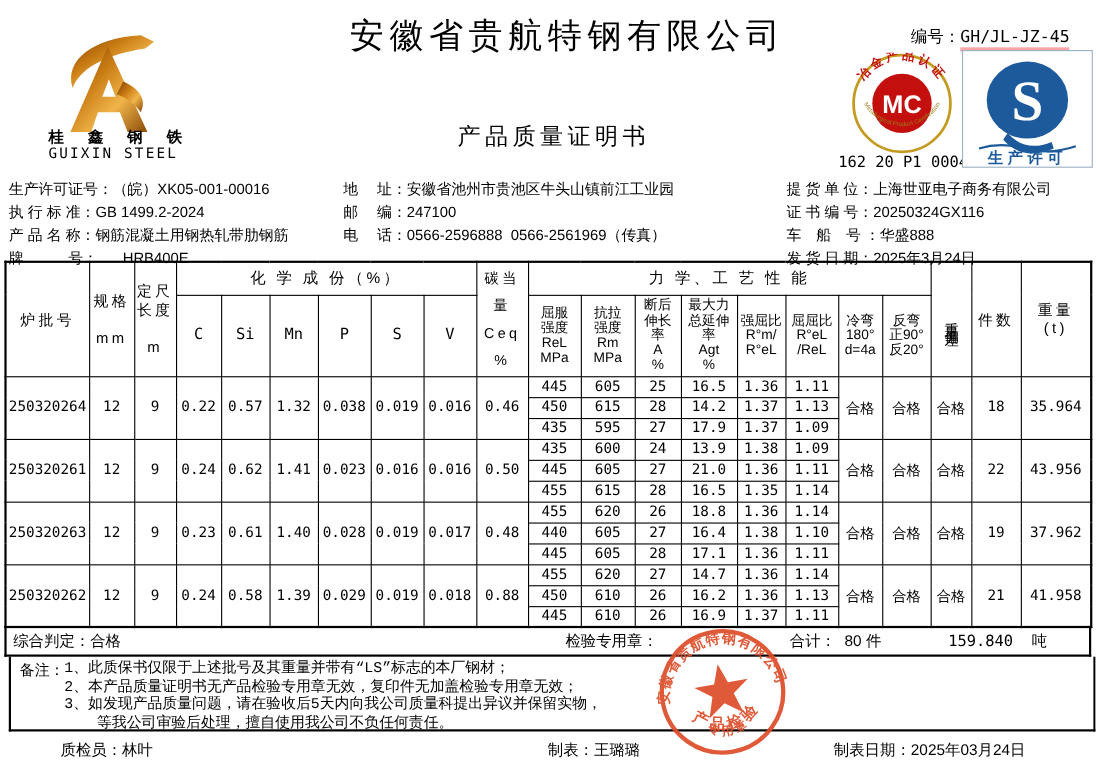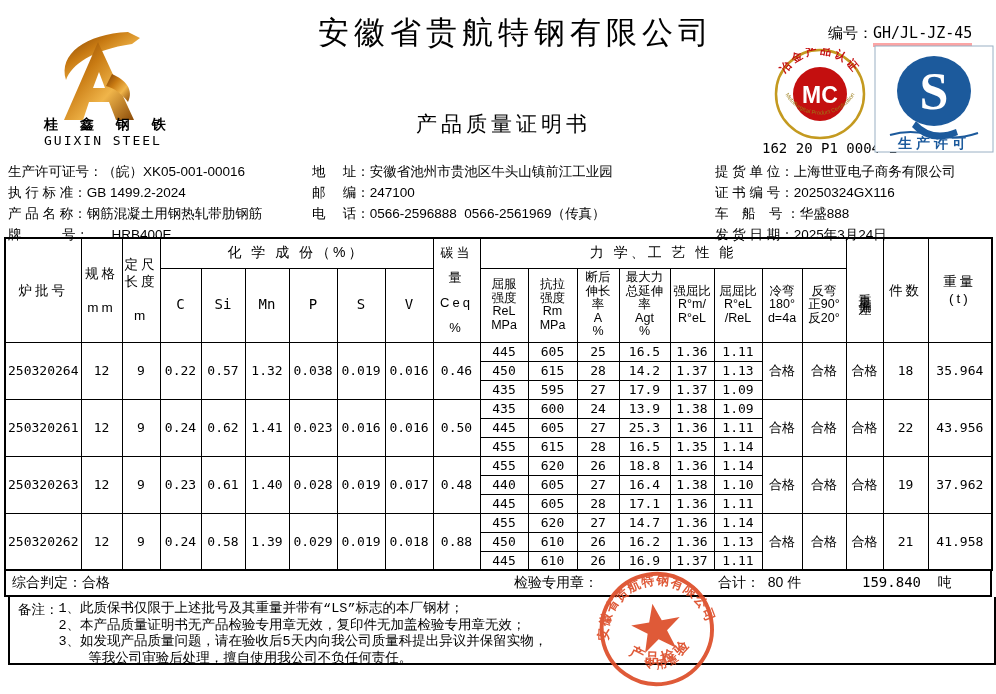--- a/index.html
+++ b/index.html
@@ -270,21 +270,21 @@
             <td rowspan="3" class="cn">合格</td>
             <td rowspan="3" class="cn">合格</td>
             <td rowspan="3" class="cn">合格</td>
             <td rowspan="3" class="num">22</td>
             <td rowspan="3" class="num">43.956</td>
           </tr>
           <tr>
             <td class="num">445</td>
             <td class="num">605</td>
             <td class="num">27</td>
-            <td class="num">25.3</td>
+            <td class="num">21.0</td>
             <td class="num">1.36</td>
             <td class="num">1.11</td>
           </tr>
           <tr>
             <td class="num">455</td>
             <td class="num">615</td>
             <td class="num">28</td>
             <td class="num">16.5</td>
             <td class="num">1.35</td>
             <td class="num">1.14</td>
@@ -383,20 +383,25 @@
       <div class="notes-label">备注：</div>
       <div class="notes-lines">
         <div>1、此质保书仅限于上述批号及其重量并带有“LS”标志的本厂钢材；</div>
         <div>2、本产品质量证明书无产品检验专用章无效，复印件无加盖检验专用章无效；</div>
         <div>3、如发现产品质量问题，请在验收后5天内向我公司质量科提出异议并保留实物，</div>
         <div>　  等我公司审验后处理，擅自使用我公司不负任何责任。</div>
       </div>
     </div>
   </div>
 
+  <div class="abs footer" style="left:0;top:665px;width:996px;height:29px;">
+    <span style="left:55px">质检员：林叶</span>
+    <span style="left:498px">制表：王璐璐</span>
+    <span style="left:758px">制表日期：2025年03月24日</span>
+  </div>
 
   <div class="abs" style="left:592px;top:566px;width:130px;height:128px;transform:rotate(-10deg);opacity:0.93;">
     <svg width="130" height="128" viewBox="0 0 130 130">
       <defs>
         <path id="stTop" d="M 16,84 A 51,51 0 1 1 114,84"></path>
         <path id="stMid" d="M 28,76 A 42,42 0 0 0 102,76"></path>
         <path id="stBot" d="M 42,94 A 32,32 0 0 0 88,94"></path>
       </defs>
       <circle cx="65" cy="64" r="56" fill="none" stroke="#dd4e2a" stroke-width="4"></circle>
       <path d="M 65,38 L 71.5,56 L 90,56 L 75,67 L 81,86 L 65,74.5 L 49,86 L 55,67 L 40,56 L 58.5,56 Z" fill="#dd4e2a"></path>

